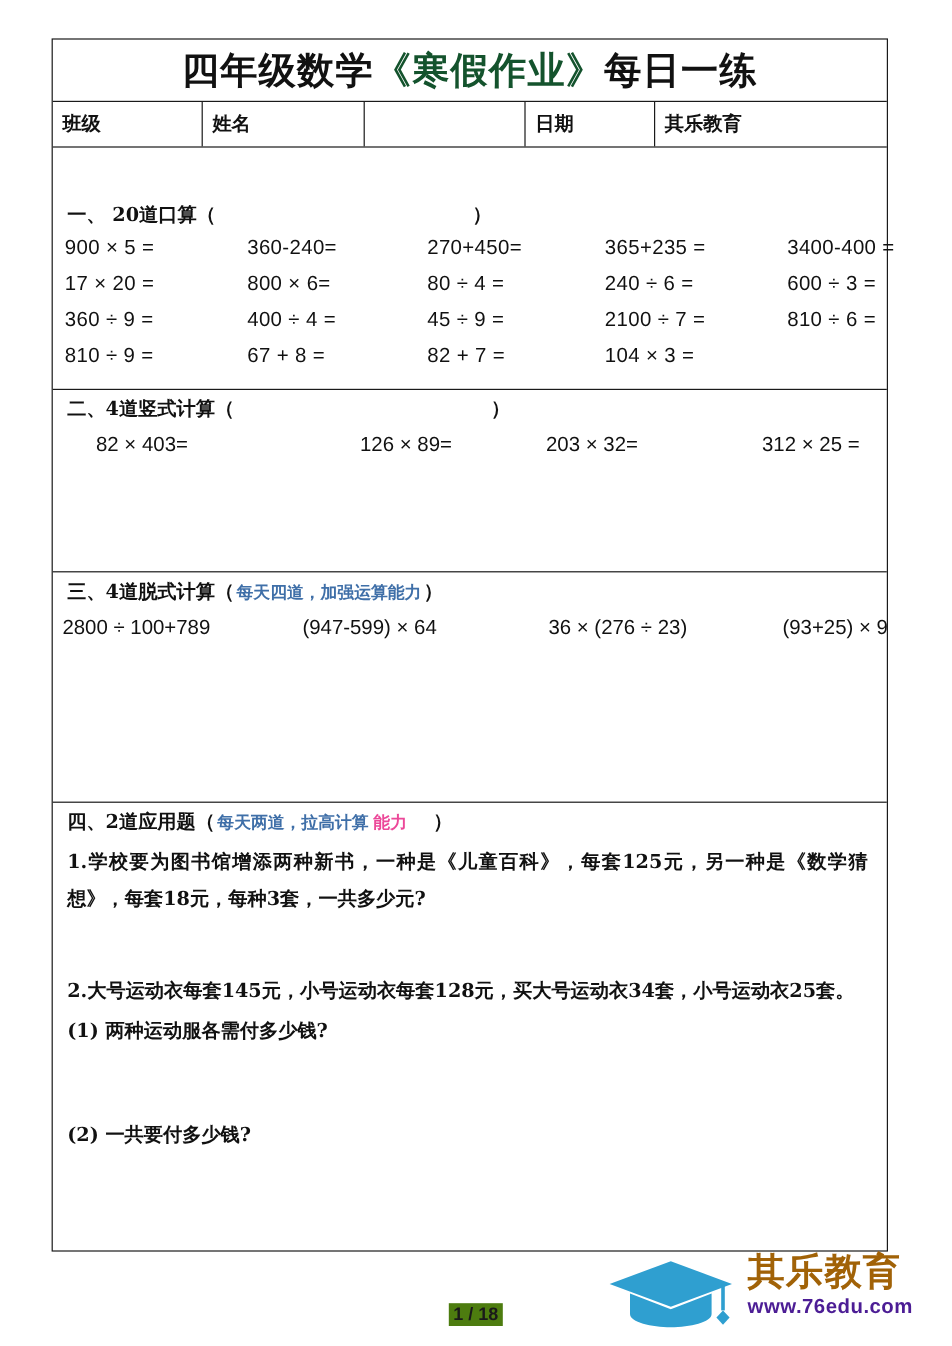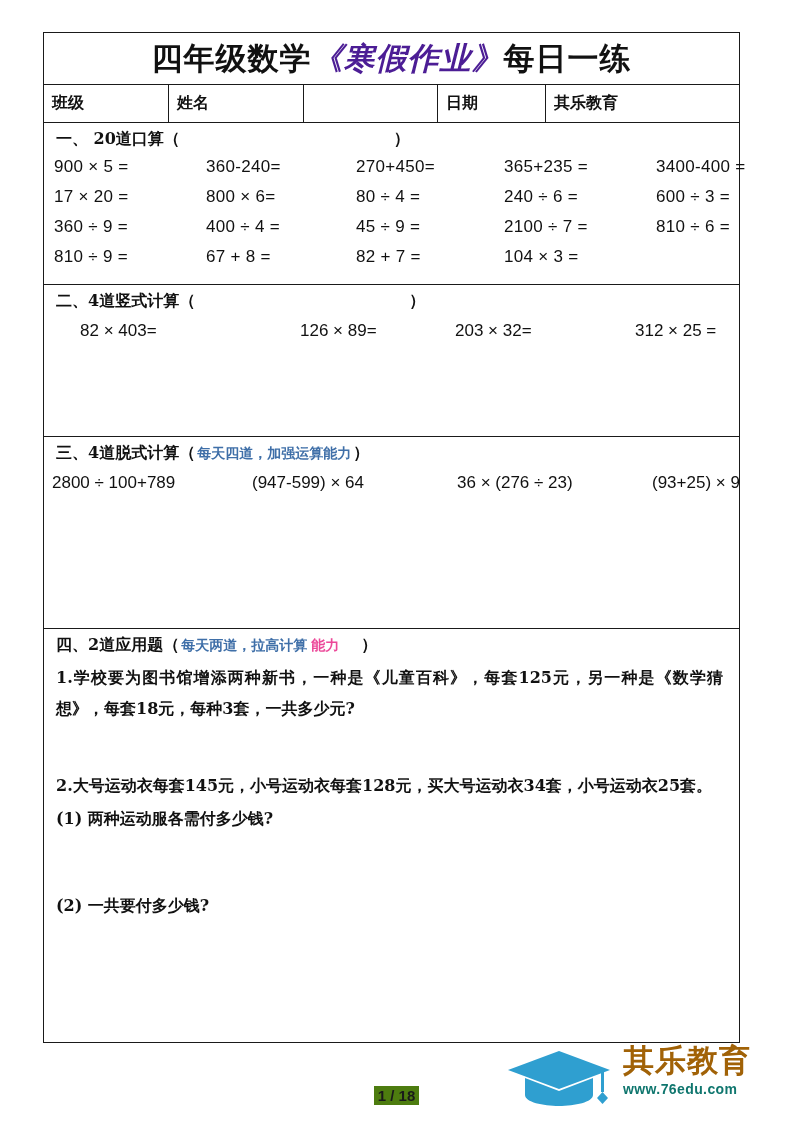--- a/index.html
+++ b/index.html
@@ -40,22 +40,21 @@
   }
   .title-text {
     font-family: "DejaVu Serif", "Liberation Serif", serif;
     font-weight: 700;
     font-size: 31px;
     letter-spacing: 1px;
     white-space: nowrap;
     color: #111;
   }
   .title-text .red {
-    color: #4c1d95;
-    font-style: italic;
+    color: #14532d;
   }
 
   
   .info-row {
     height: 38px;
     display: flex;
     border-bottom: 1.6px solid #1a1a1a;
     box-sizing: border-box;
   }
   .info-cell {
@@ -208,29 +207,29 @@
     font-weight: 700;
     font-size: 31px;
     color: #a16207;
     letter-spacing: 1px;
     line-height: 36px;
     white-space: nowrap;
   }
   .logo-url {
     font-family: "Liberation Sans", "DejaVu Sans", sans-serif;
     font-weight: 700;
-    font-size: 14px;
-    color: #0f766e;
+    font-size: 17px;
+    color: #4c1d95;
     letter-spacing: 0.4px;
     line-height: 22px;
     white-space: nowrap;
   }
 
   
-  .h-sec1 { height: 162px; }
+  .h-sec1 { height: 162px; margin-top: 40px; }
   .h-sec2 { height: 152px; }
   .h-sec3 { height: 192px; }
   .h-sec4 { height: 413px; }
 </style>
 </head>
 <body>
 
 <div class="sheet">
 
   <div class="title-row">

